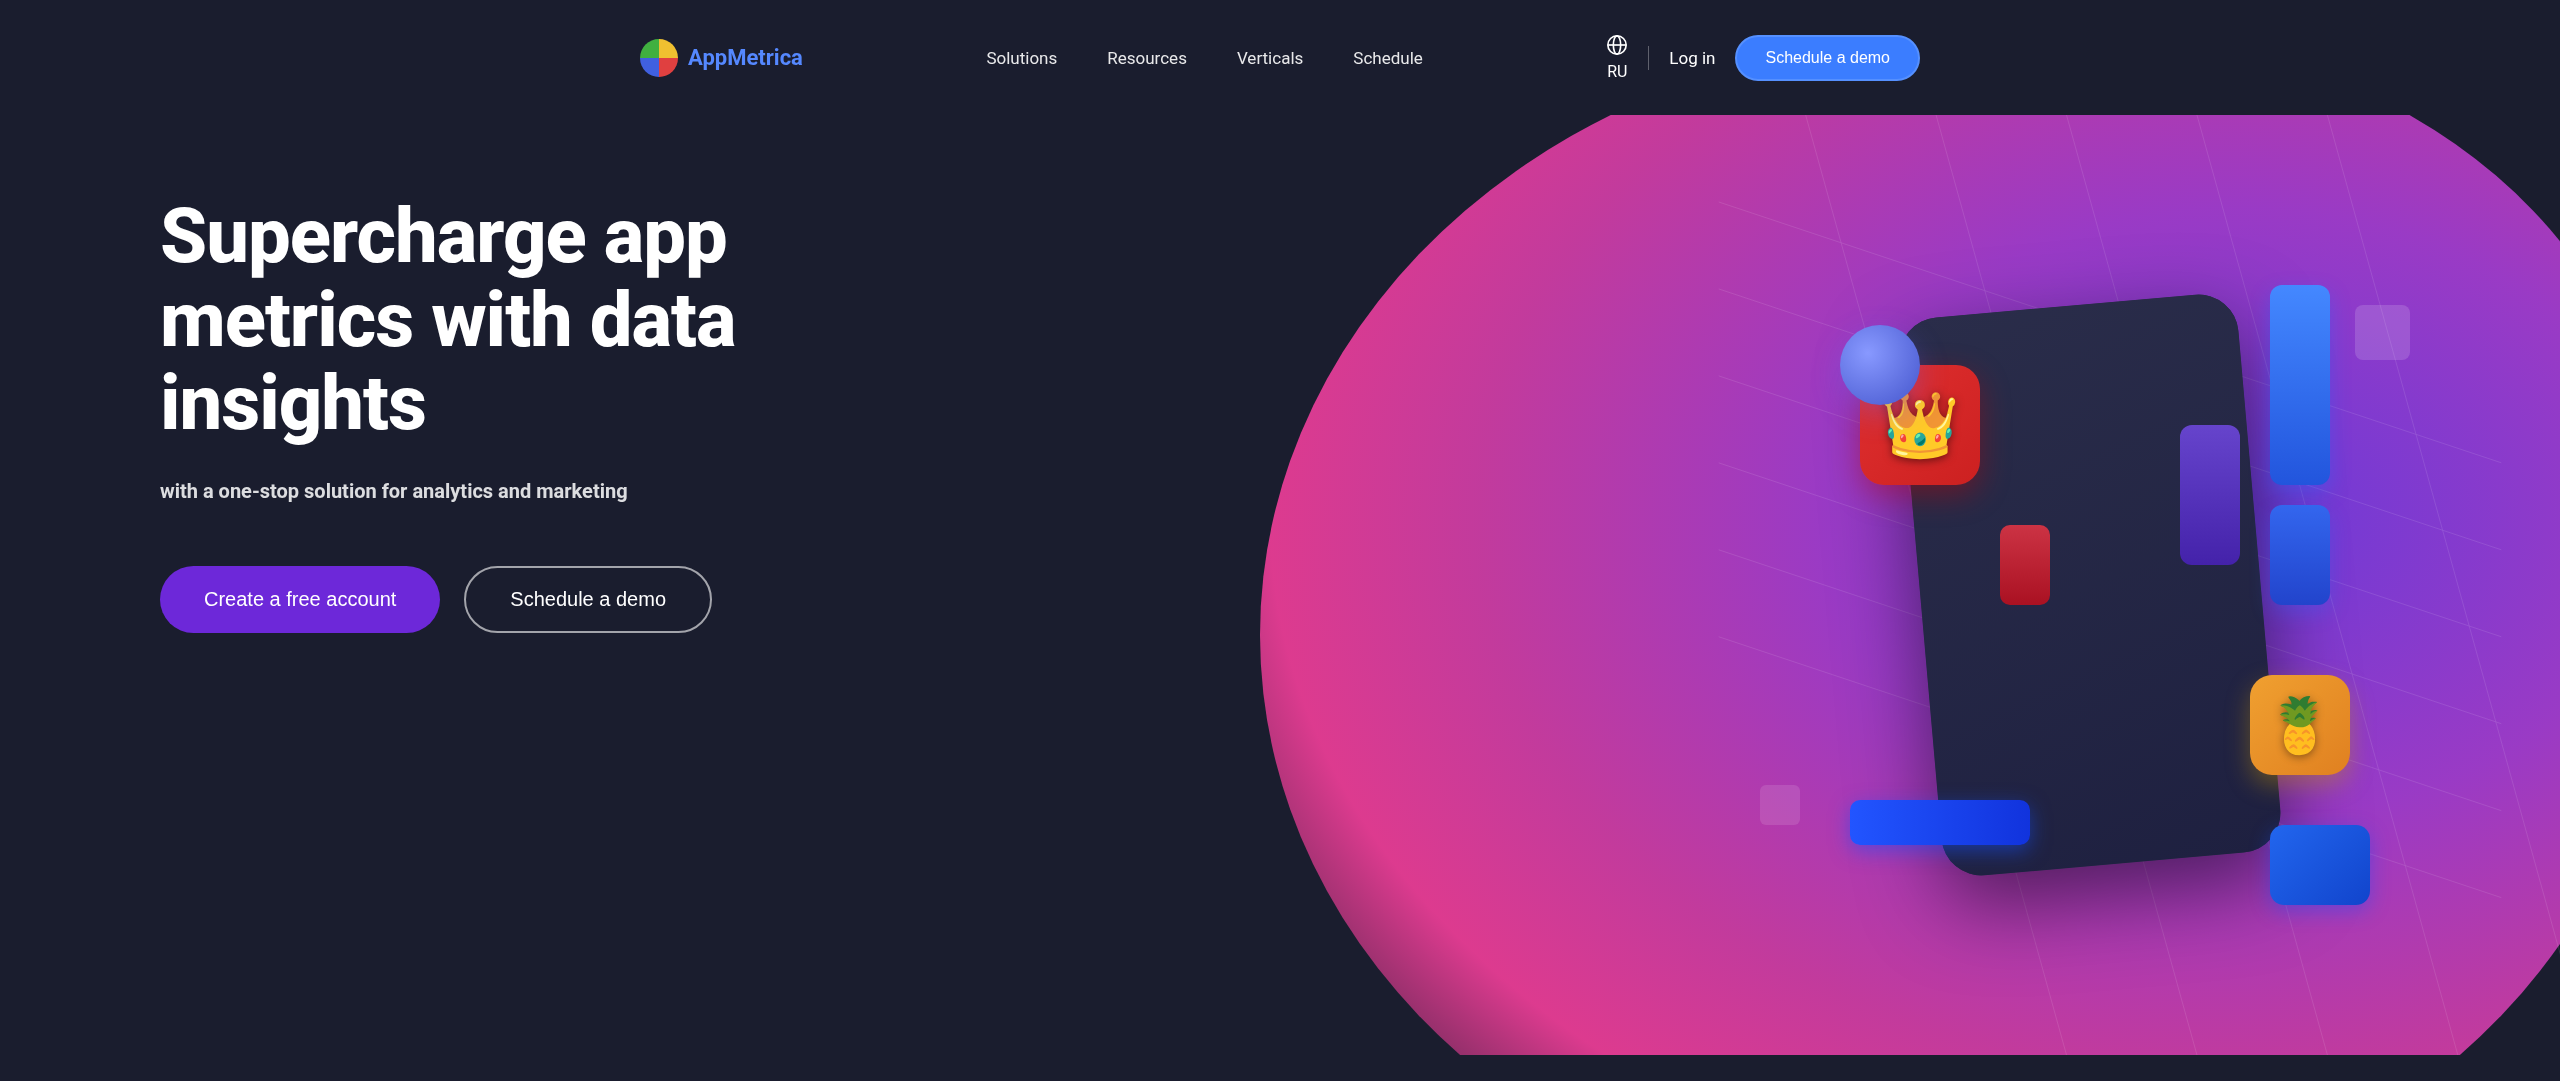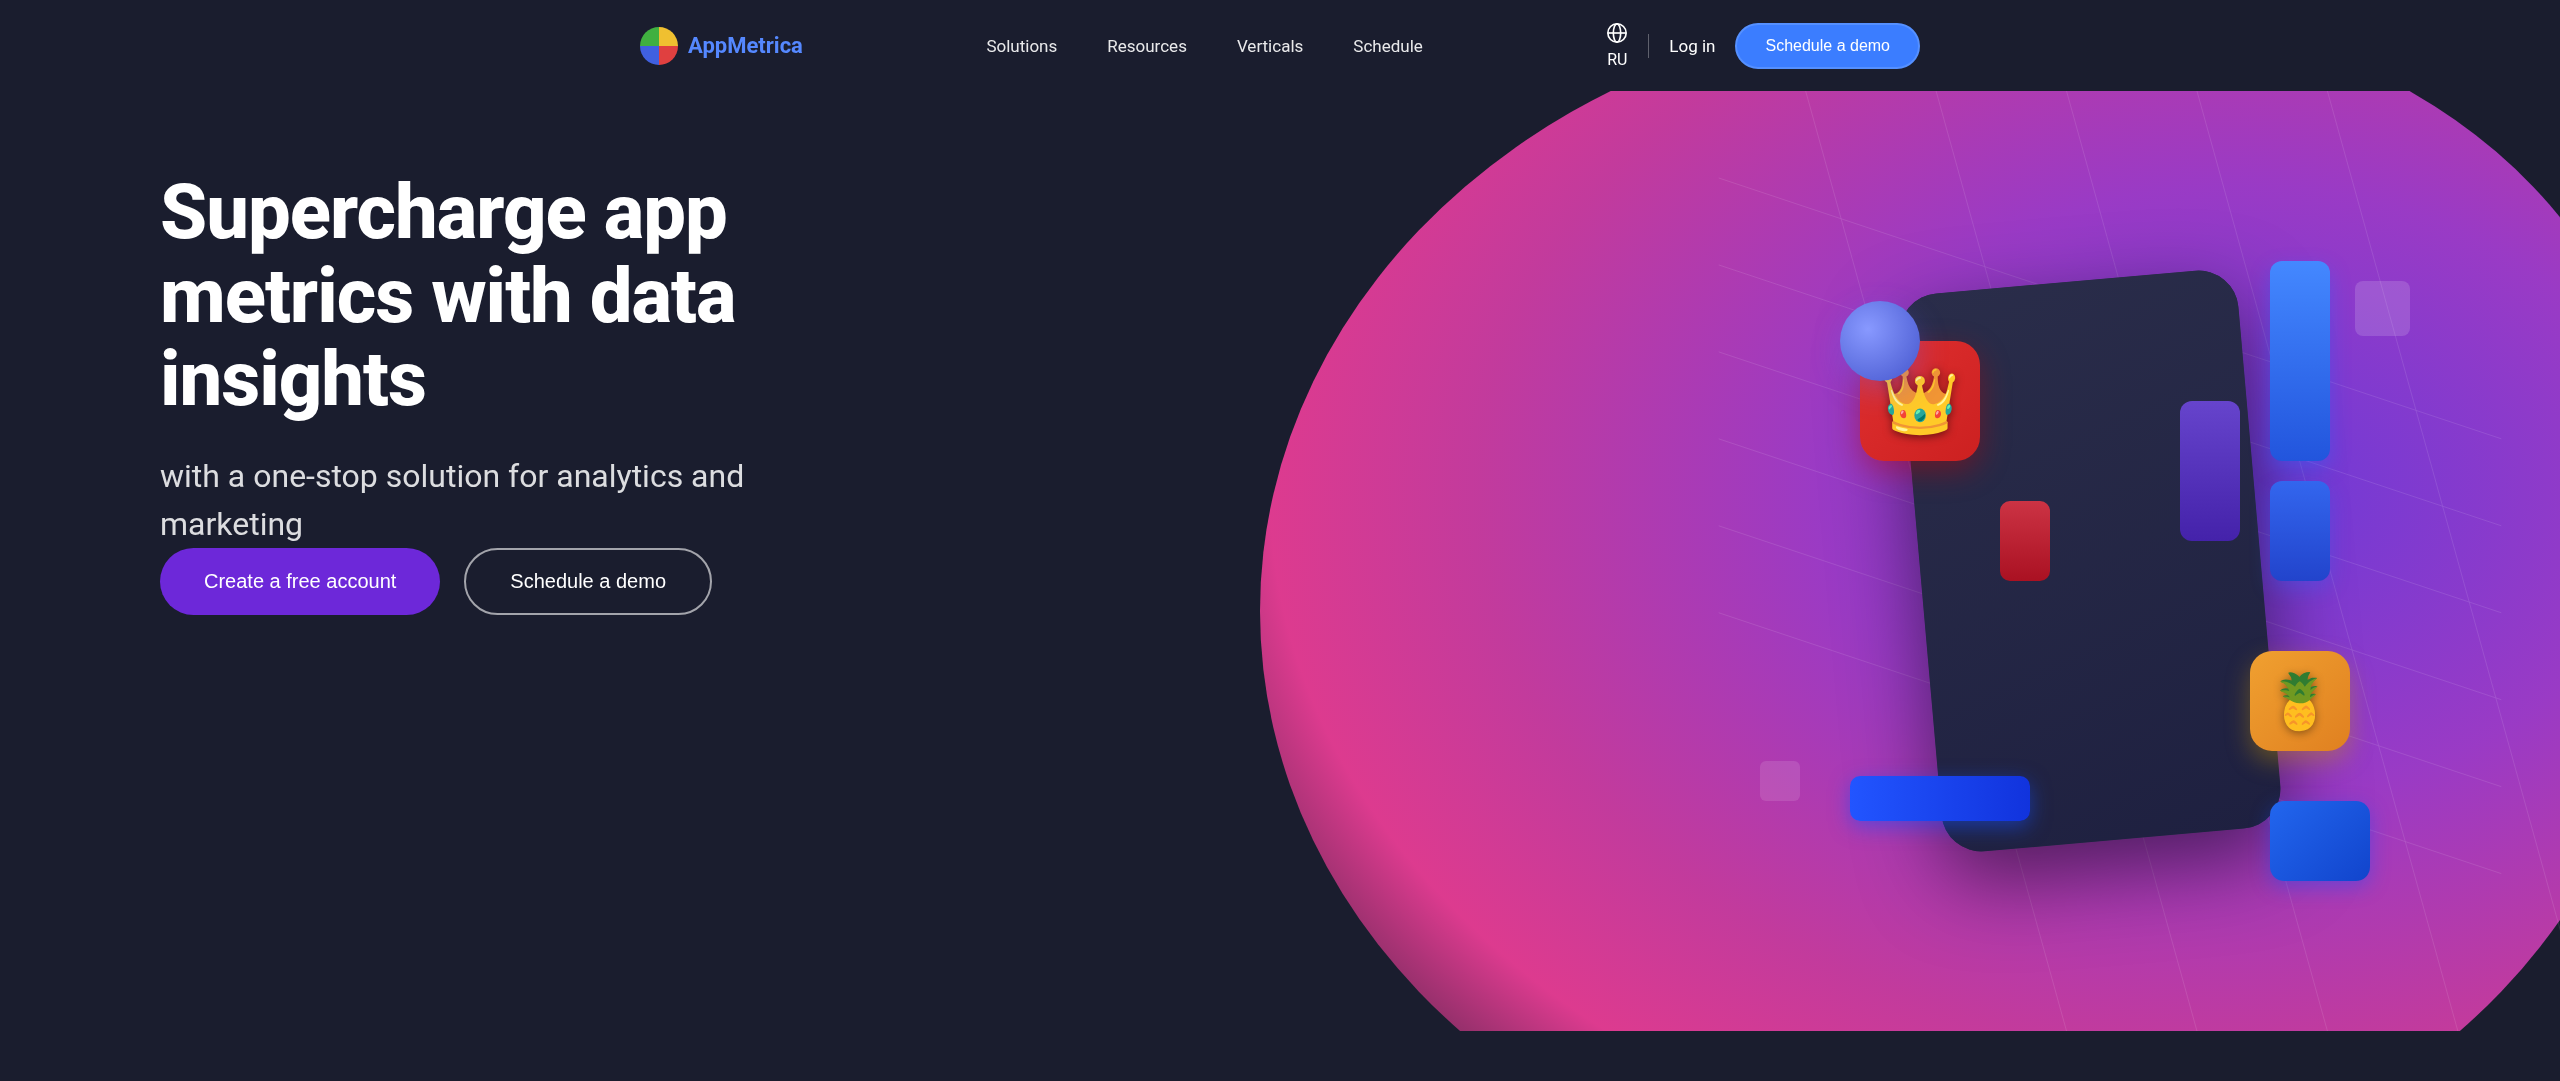--- a/index.html
+++ b/index.html
@@ -13,21 +13,21 @@
       min-height: 1081px;
     }
 
     
     nav {
       display: flex;
       align-items: center;
       justify-content: space-between;
       padding: 22px 60px;
       max-width: 1400px;
-      margin: 0 auto;
+      margin: 12px auto;
       position: relative;
       z-index: 10;
     }
 
     .nav-logo {
       display: flex;
       align-items: center;
       gap: 10px;
       cursor: pointer;
     }
@@ -143,23 +143,24 @@
     .hero-title {
       font-size: 76px;
       font-weight: 800;
       line-height: 1.1;
       color: #ffffff;
       margin-bottom: 30px;
       letter-spacing: -1px;
     }
 
     .hero-subtitle {
-      font-size: 32px;
-      font-weight: 400;
+      font-size: 20px;
+      font-weight: 700;
       color: rgba(255,255,255,0.85);
+      margin-bottom: 60px;
       line-height: 1.5;
     }
 
     .hero-buttons {
       display: flex;
       gap: 24px;
       align-items: center;
     }
 
     .btn-primary {

